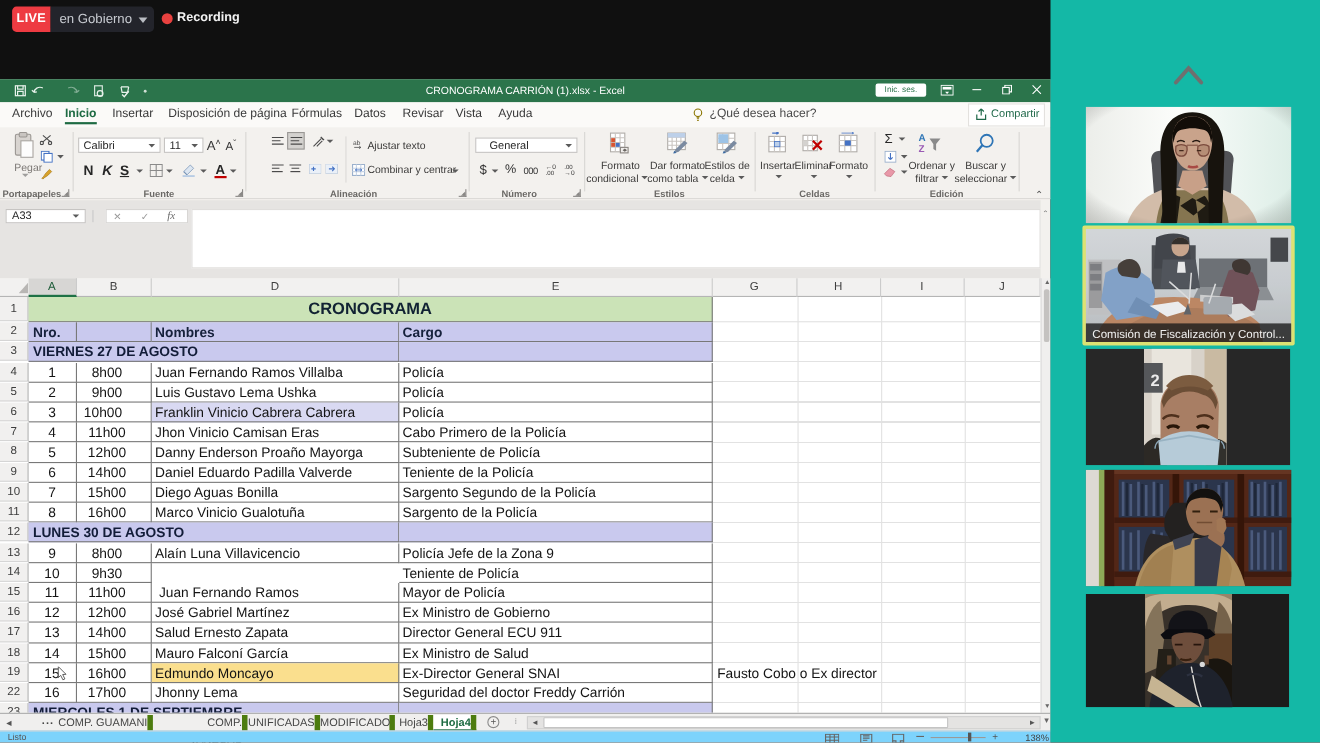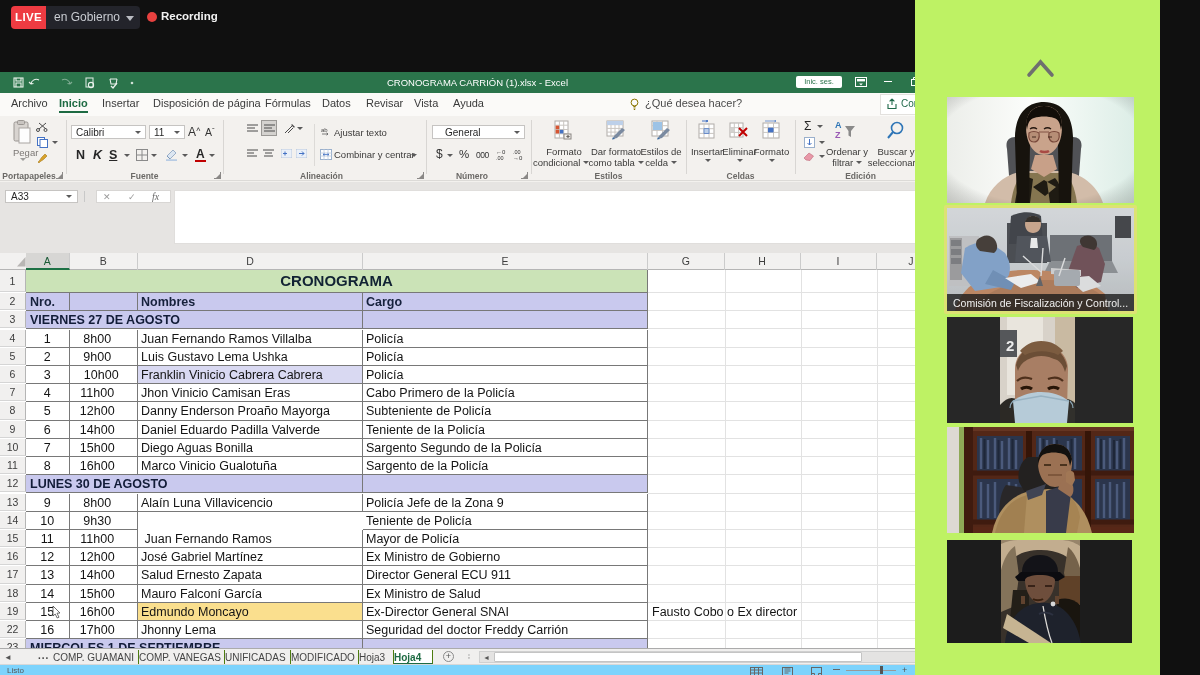--- a/index.html
+++ b/index.html
@@ -33,21 +33,21 @@
   .gsep { top:4px; width:1px; height:54px; background:#d8d6d3; }
   .glabel { top:55px; text-align:center; font-size:8.5px; color:#6b6966;font-weight:bold; }
   .dlg { top:56px; width:7px; height:7px; border-left:1px solid #8a8886; border-top:1px solid #8a8886; transform:rotate(180deg); }
   .dlg:after { content:""; position:absolute; left:0px; top:0px; border:2.5px solid transparent; border-left-color:#8a8886; border-top-color:#8a8886; }
   .car { width:0; height:0; border-left:3px solid transparent; border-right:3px solid transparent; border-top:3.5px solid #5a5a5a; }
   .carin { display:inline-block; width:0; height:0; border-left:3px solid transparent; border-right:3px solid transparent; border-top:3.5px solid #5a5a5a; vertical-align:2px; }
   .combo { height:14px; background:#fff; border:1px solid #c6c4c2; font-size:10px; color:#262626; line-height:13px; }
   .cmbcar { position:absolute; right:4px; top:5px; width:0; height:0; border-left:3px solid transparent; border-right:3px solid transparent; border-top:3.5px solid #5a5a5a; }
   .ctxt { font-size:9.5px; color:#3b3a39; }
   .chd { top:0; height:17px; text-align:center; font-size:10.5px; color:#3e3e3e; line-height:16px; border-right:1px solid #cbcbcb; }
-  .tab { position:absolute; top:1px; height:15px; line-height:15px; text-align:left; font-size:10px; color:#444; border-right:1px solid #4d7c0f; }
+  .tab { position:absolute; top:1px; height:15px; line-height:15px; text-align:right; font-size:10px; color:#444; border-right:5px solid #4d7c0f; }
   .sbicon { position:absolute; top:2px; width:13px; height:9px; }
 </style>
 </head>
 <body>
   <div class="abs" id="livebadge">LIVE</div>
   <div class="abs" id="fbpill">en Gobierno</div>
   <div class="abs" id="fbcaret"></div>
   <div class="abs" id="recdot"></div>
   <div class="abs" id="rectxt">Recording</div>
 
@@ -366,21 +366,21 @@
 <div class="cell bd" style="left:69.5px;top:59.5px;width:68.5px;height:18.2px;line-height:18.2px;text-align:center;padding-right:12px;">8h00</div>
 <div class="cell bd" style="left:138px;top:59.5px;width:225px;height:18.2px;line-height:18.2px;padding-left:3px;white-space:pre;">Juan Fernando Ramos Villalba</div>
 <div class="cell bd" style="left:363px;top:59.5px;width:285px;height:18.2px;line-height:18.2px;padding-left:3px;">Policía</div>
 <div class="rowhdr" style="top:77.7px;height:17.2px;line-height:17.2px;">5</div>
 <div class="cell bd" style="left:26px;top:77.7px;width:43.5px;height:18.2px;line-height:18.2px;text-align:center;">2</div>
 <div class="cell bd" style="left:69.5px;top:77.7px;width:68.5px;height:18.2px;line-height:18.2px;text-align:center;padding-right:12px;">9h00</div>
 <div class="cell bd" style="left:138px;top:77.7px;width:225px;height:18.2px;line-height:18.2px;padding-left:3px;white-space:pre;">Luis Gustavo Lema Ushka</div>
 <div class="cell bd" style="left:363px;top:77.7px;width:285px;height:18.2px;line-height:18.2px;padding-left:3px;">Policía</div>
 <div class="rowhdr" style="top:95.9px;height:17.2px;line-height:17.2px;">6</div>
 <div class="cell bd" style="left:26px;top:95.9px;width:43.5px;height:18.2px;line-height:18.2px;text-align:center;">3</div>
-<div class="cell bd" style="left:69.5px;top:95.9px;width:68.5px;height:18.2px;line-height:18.2px;text-align:center;padding-right:4px;">10h00</div>
+<div class="cell bd" style="left:69.5px;top:95.9px;width:68.5px;height:18.2px;line-height:18.2px;text-align:right;padding-right:26px;">10h00</div>
 <div class="cell bd" style="left:138px;top:95.9px;width:225px;height:18.2px;line-height:18.2px;padding-left:3px;background:#d9d9f2;white-space:pre;">Franklin Vinicio Cabrera Cabrera</div>
 <div class="cell bd" style="left:363px;top:95.9px;width:285px;height:18.2px;line-height:18.2px;padding-left:3px;">Policía</div>
 <div class="rowhdr" style="top:114.2px;height:17.2px;line-height:17.2px;">7</div>
 <div class="cell bd" style="left:26px;top:114.2px;width:43.5px;height:18.2px;line-height:18.2px;text-align:center;">4</div>
 <div class="cell bd" style="left:69.5px;top:114.2px;width:68.5px;height:18.2px;line-height:18.2px;text-align:center;padding-right:12px;">11h00</div>
 <div class="cell bd" style="left:138px;top:114.2px;width:225px;height:18.2px;line-height:18.2px;padding-left:3px;white-space:pre;">Jhon Vinicio Camisan Eras</div>
 <div class="cell bd" style="left:363px;top:114.2px;width:285px;height:18.2px;line-height:18.2px;padding-left:3px;">Cabo Primero de la Policía</div>
 <div class="rowhdr" style="top:132.4px;height:17.2px;line-height:17.2px;">8</div>
 <div class="cell bd" style="left:26px;top:132.4px;width:43.5px;height:18.2px;line-height:18.2px;text-align:center;">5</div>
 <div class="cell bd" style="left:69.5px;top:132.4px;width:68.5px;height:18.2px;line-height:18.2px;text-align:center;padding-right:12px;">12h00</div>
@@ -495,21 +495,21 @@
         </g>
       </svg>
       <div class="abs" style="left:833px;top:4px;width:7px;height:1px;background:#666;"></div>
       <div class="abs" style="left:846px;top:4.5px;width:50px;height:1px;background:#999;"></div>
       <div class="abs" style="left:880px;top:1px;width:3px;height:8px;background:#555;"></div>
       <div class="abs" style="left:902px;top:0px;font-size:9px;color:#555;">+</div>
       <div class="abs" style="left:932px;top:1px;font-size:8.5px;color:#444;">138%</div>
     </div>
   </div>
 
-  <div class="abs" id="sidebar" style="left:915px;top:0;width:245px;height:675px;background:#bef264;">
+  <div class="abs" id="sidebar" style="left:955px;top:0;width:245px;height:675px;background:#14b8a6;">
     <svg class="abs" style="left:111px;top:55px" width="29" height="24" viewBox="0 0 29 24">
       <path d="M3 20L14.5 7 26 20" fill="none" stroke="#6f6f6f" stroke-width="3.6" stroke-linecap="round"></path>
     </svg>
 
     <svg class="abs" style="left:32px;top:97px" width="187" height="106" viewBox="0 0 187 106">
       <defs>
         <linearGradient id="v1bg" x1="0" y1="0" x2="1" y2="0">
           <stop offset="0" stop-color="#eceeea"></stop>
           <stop offset=".45" stop-color="#fcfdfb"></stop>
           <stop offset="1" stop-color="#ddeee7"></stop>

